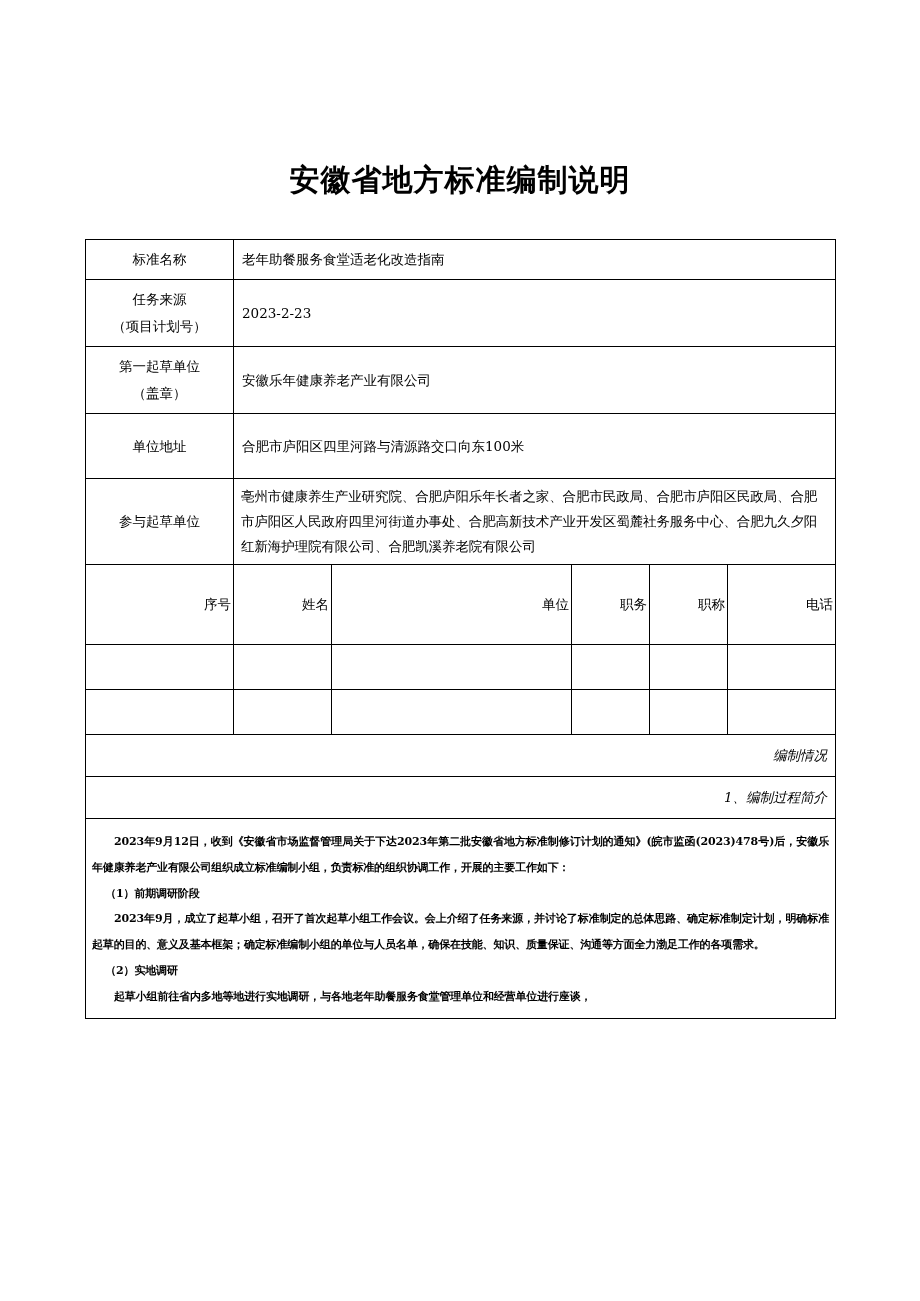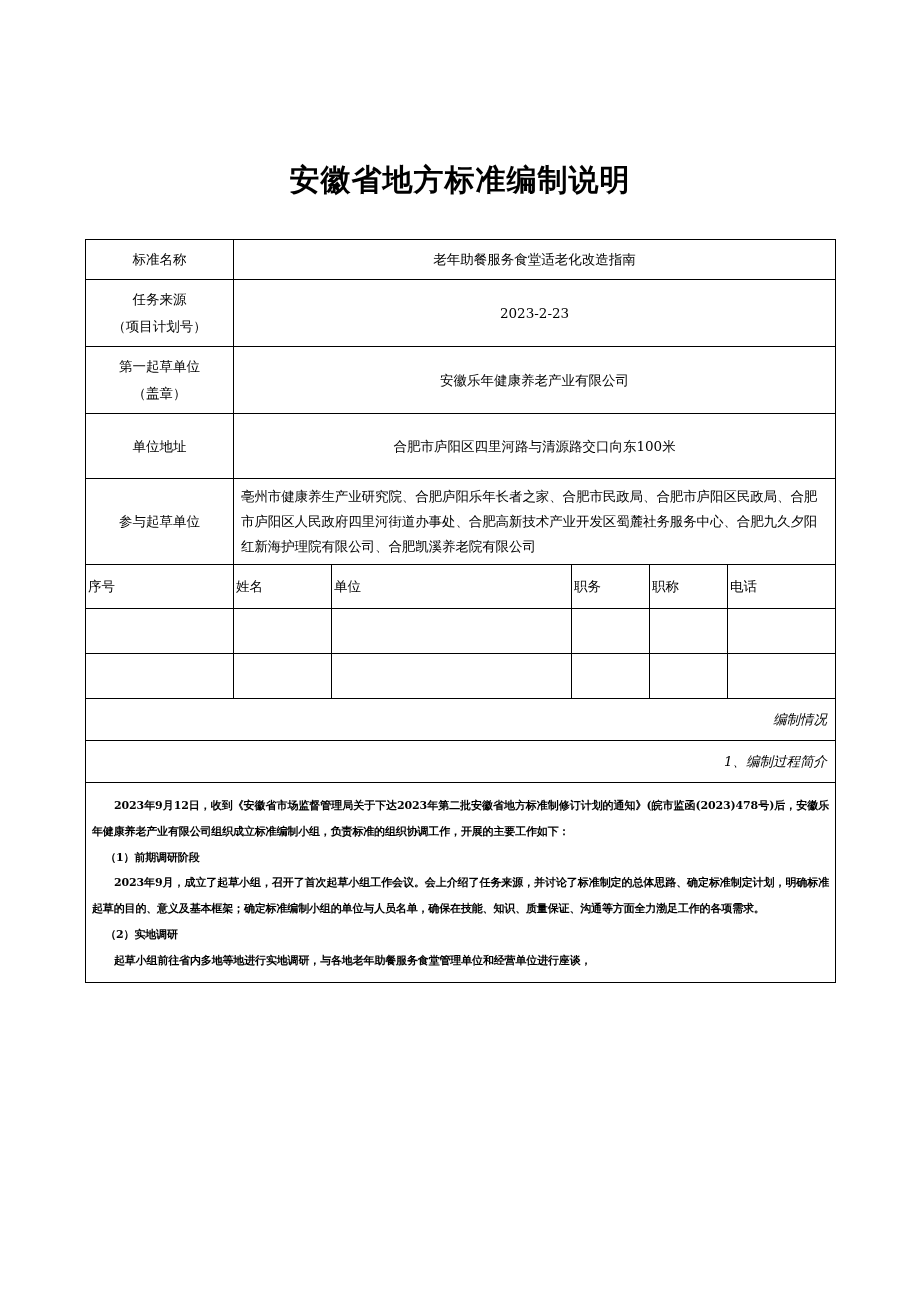--- a/index.html
+++ b/index.html
@@ -55,39 +55,39 @@
   .lbl {
     text-align: center;
     font-size: 13.5px;
     padding: 6px 4px !important;
   }
   .lbl .l1, .lbl .l2 {
     display: block;
     line-height: 2.0;
   }
   .val {
-    text-align: center;
+    text-align: left;
     padding: 6px 8px !important;
     font-size: 13.5px;
   }
   .val-multi {
     text-align: left;
     padding: 5px 6px 5px 7px !important;
     font-size: 13.2px;
     line-height: 1.95;
     letter-spacing: -0.1px;
   }
   .centerrow {
     text-align: center;
     padding: 7px 4px !important;
     font-size: 13.5px;
   }
   .colhdr {
-    text-align: left;
-    padding: 9px 2px !important;
+    text-align: right;
+    padding: 27px 2px !important;
     font-size: 13.5px;
   }
   .emptycell {
     height: 44px;
   }
   .sect-lbl {
     text-align: right;
     padding: 8px 8px 8px 20px !important;
     font-size: 13.5px;
     font-style: italic;

